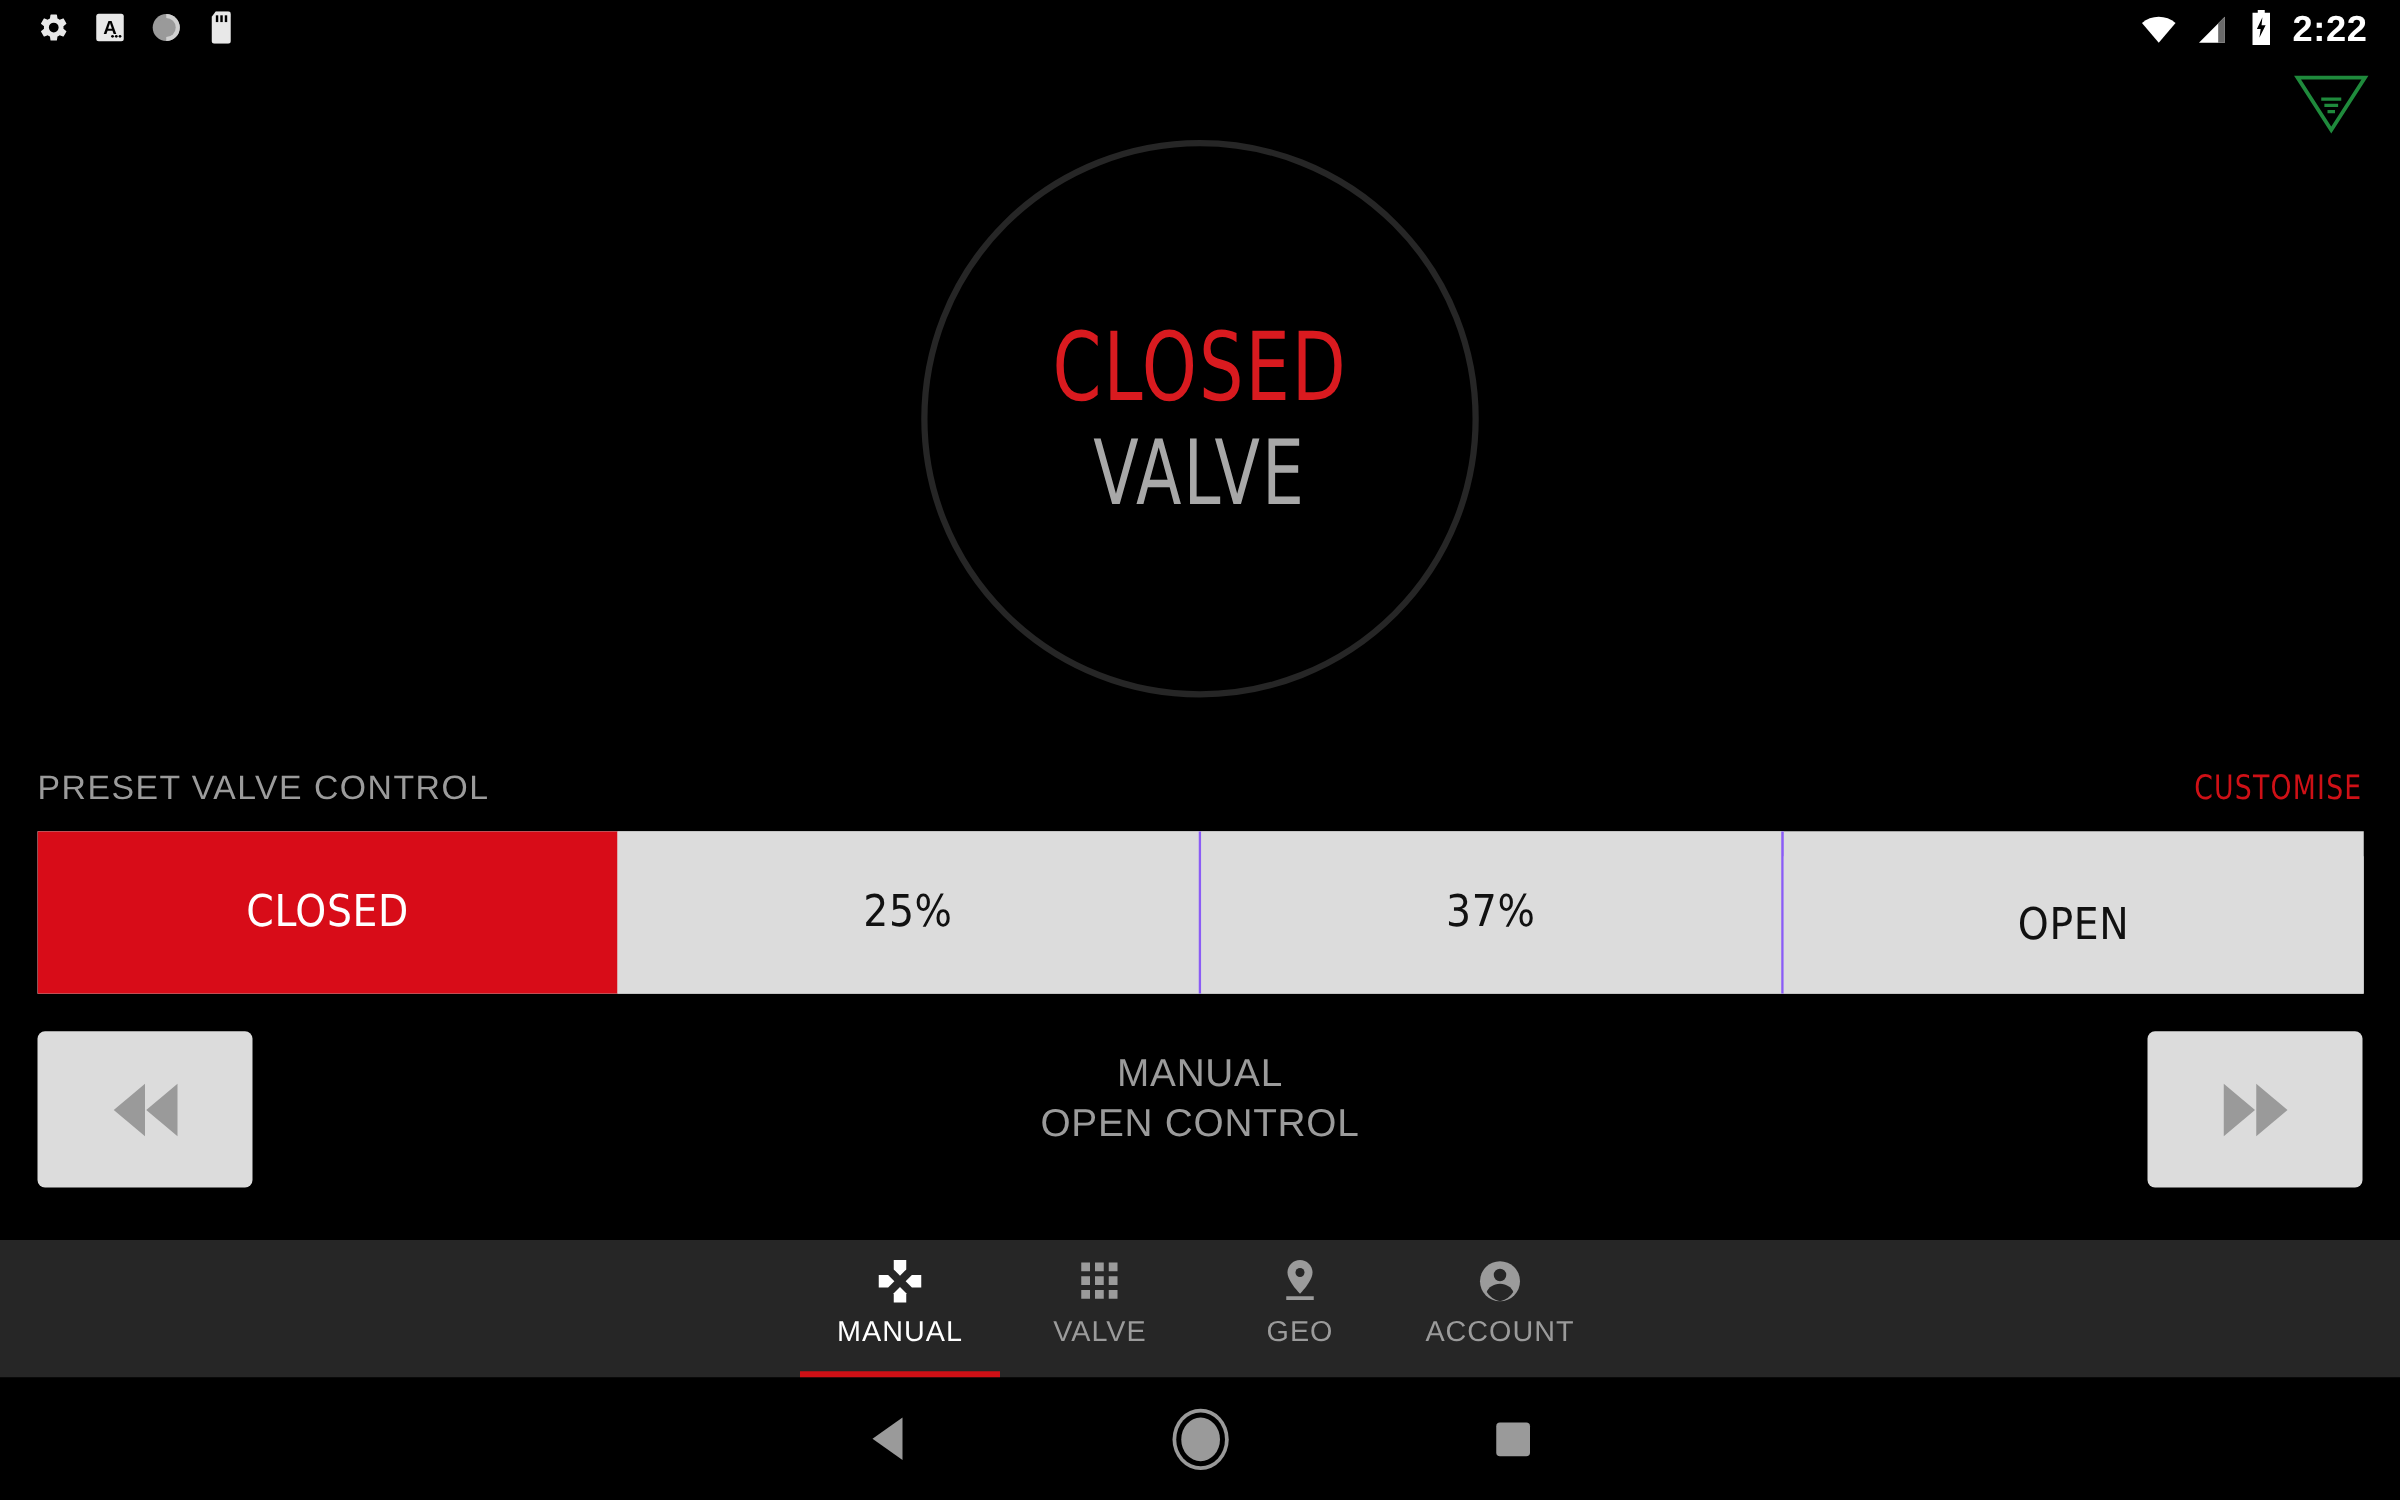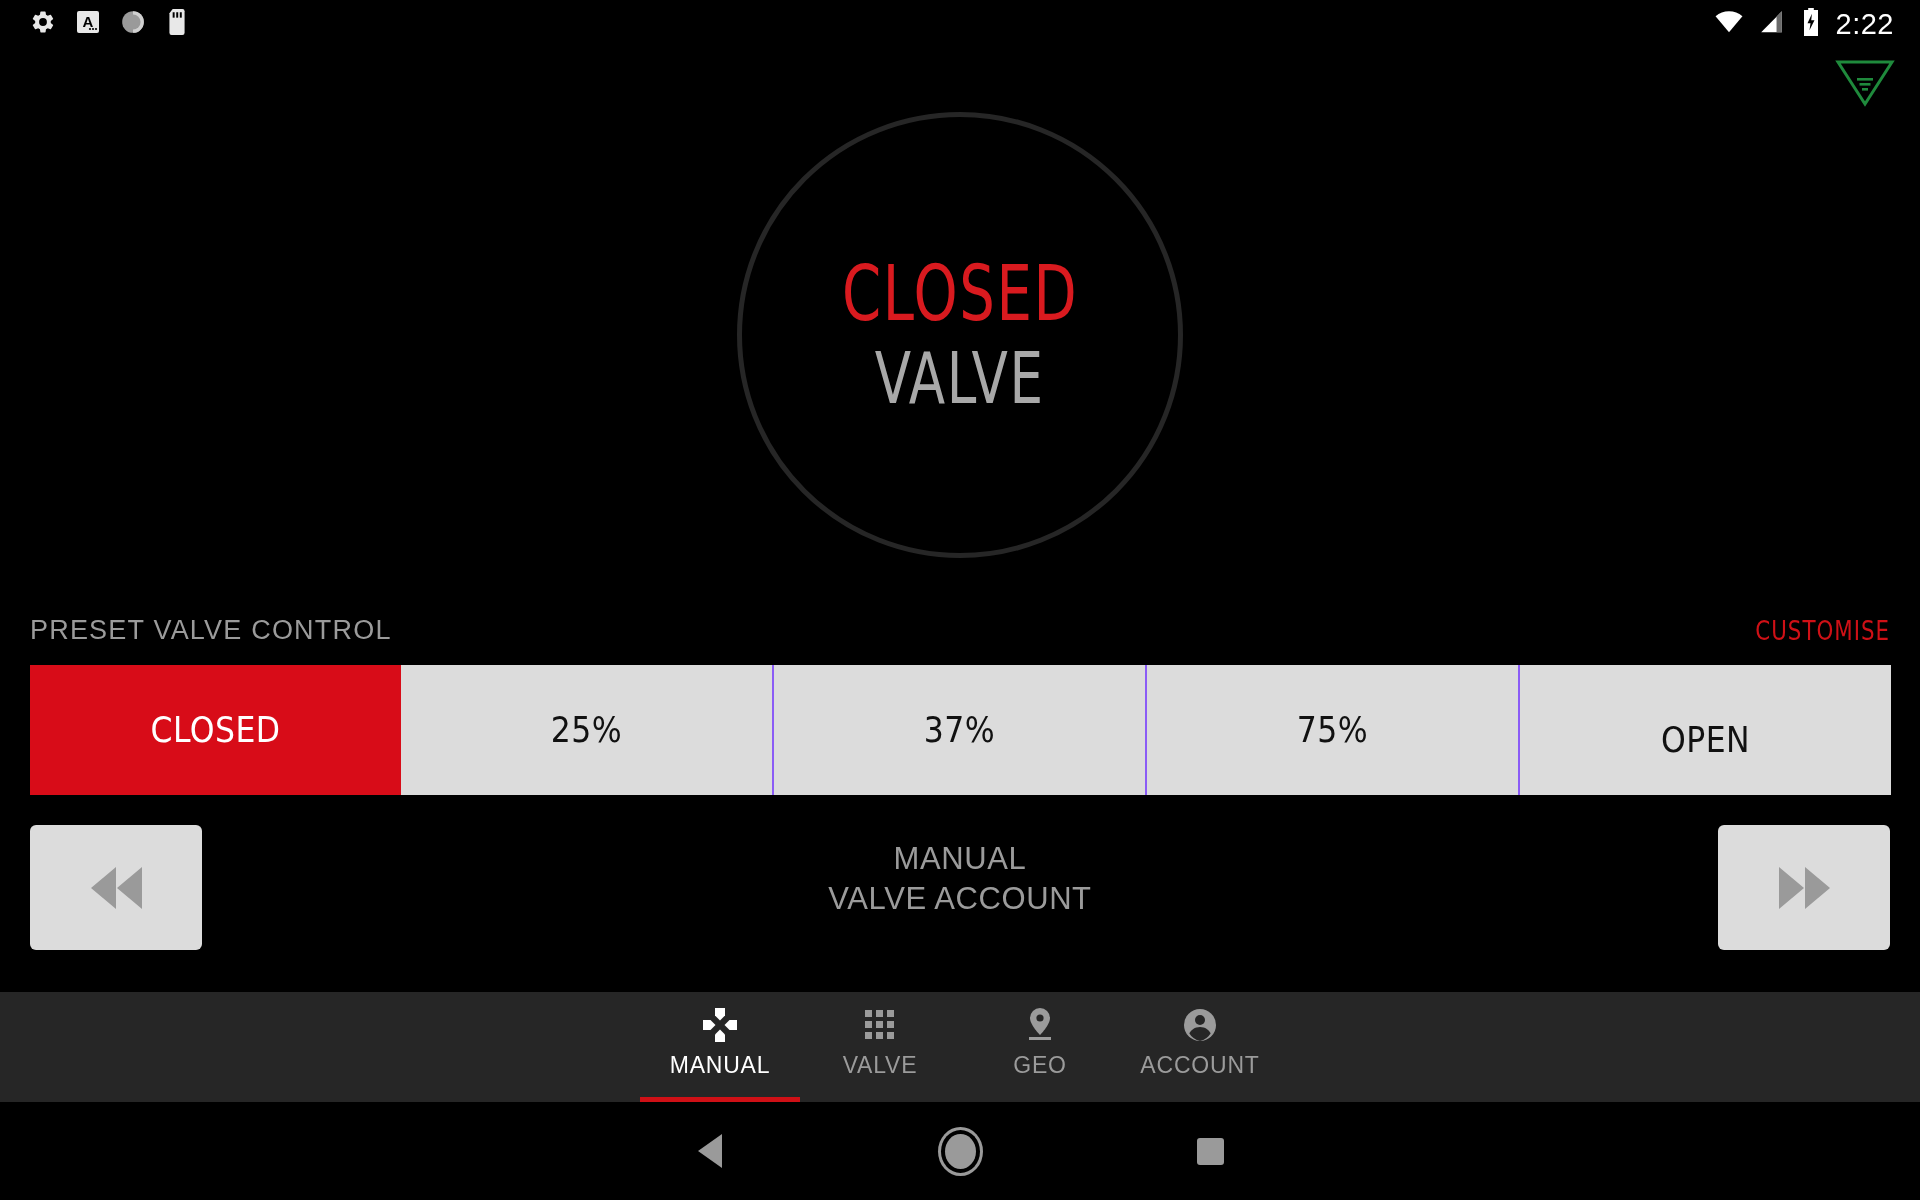--- a/index.html
+++ b/index.html
@@ -10,21 +10,21 @@
     overflow: hidden;
   }
   #app { position: relative; width: 1920px; height: 1200px; background: #000; }
 
   
   .statusbar {
     position: absolute; top: 0; left: 0; width: 1920px; height: 48px;
     display: flex; align-items: center; background: #000;
   }
   .sb-left { display: flex; align-items: center; gap: 20px; padding-left: 30px; }
-  .sb-right { margin-left: auto; display: flex; align-items: center; gap: 16px; padding-right: 26px; }
+  .sb-right { margin-left: auto; display: flex; align-items: flex-end; gap: 16px; padding-right: 26px; font-weight: bold; }
   .sb-time { color: #fff; font-size: 29px; letter-spacing: 0.5px; }
 
   
   .brand-logo { position: absolute; top: 58px; right: 24px; width: 62px; height: 50px; }
 
   
   .valve-dial {
     position: absolute; left: 737px; top: 112px;
     width: 446px; height: 446px;
     border: 5px solid #262626; border-radius: 50%;
@@ -192,34 +192,33 @@
 
   <div class="preset-header">
     <span class="preset-title">PRESET VALVE CONTROL</span>
     <span class="customise-link">CUSTOMISE</span>
   </div>
 
   <div class="preset-bar">
     <div class="preset-btn active">CLOSED</div>
     <div class="preset-btn">25%</div>
     <div class="preset-btn">37%</div>
-    <div class="preset-btn">75%</div>
     <div class="preset-btn">OPEN</div>
   </div>
 
   <div class="manual-row">
     <div class="nudge-btn left">
       <span style="display:flex;gap:1px;">
         <span class="tri back"></span>
           <span class="tri back"></span>
       </span>
     </div>
     <div class="manual-label">
       <div>MANUAL</div>
-      <div>VALVE ACCOUNT</div>
+      <div>OPEN CONTROL</div>
     </div>
     <div class="nudge-btn right">
       <span style="display:flex;gap:1px;">
         <span class="tri fwd"></span>
           <span class="tri fwd"></span>
       </span>
     </div>
   </div>
 
   <div class="tabbar">

